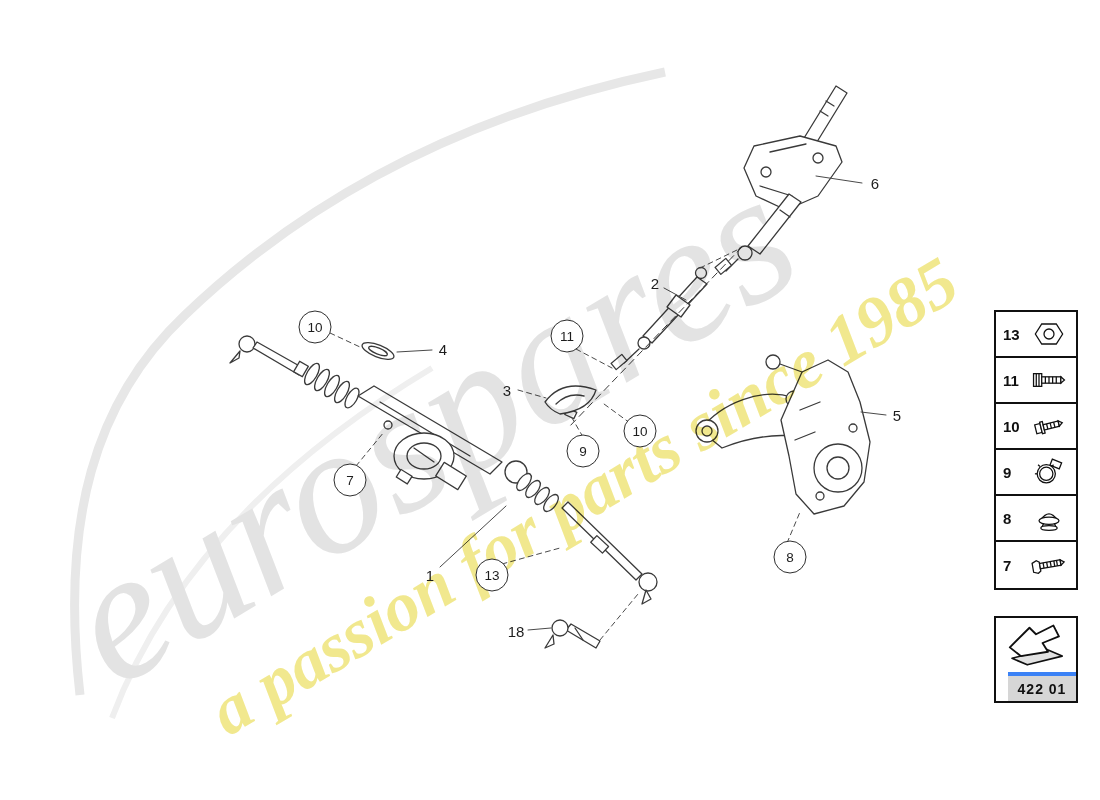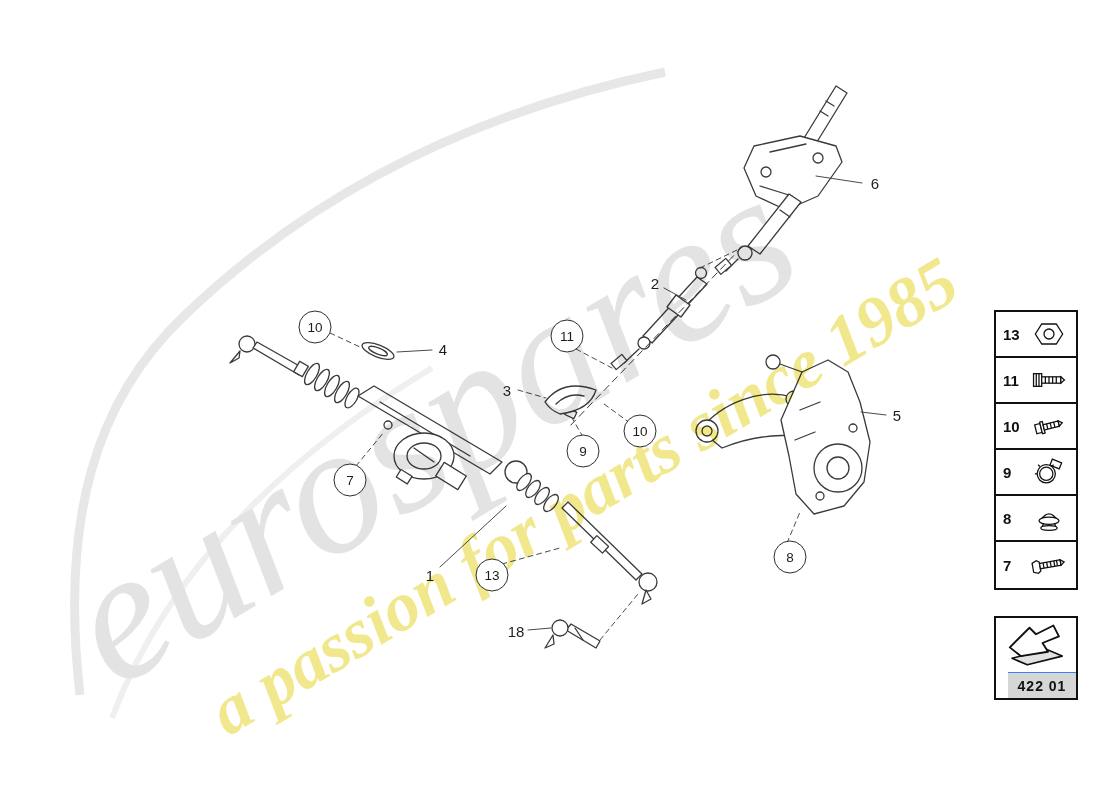--- a/index.html
+++ b/index.html
@@ -37,21 +37,21 @@
   .legend-row .num{font-weight:bold;font-size:15px;width:20px;color:#101010;}
   .legend-row .icon{flex:1;display:flex;align-items:center;justify-content:center;}
 
   
   .code-box{
     position:absolute;left:994px;top:616px;width:84px;
     border:2px solid #101010;background:#fff;box-sizing:border-box;
   }
   .code-box .icon-area{height:54px;display:flex;align-items:center;justify-content:center;}
   .code-box .code-bar{
-    height:25px;background:#d6d6d6;border-top:1px solid #3b82f6;
+    height:25px;background:#d6d6d6;border-top:4px solid #3b82f6;
     display:flex;align-items:center;justify-content:center;
     font-weight:bold;font-size:14px;letter-spacing:1px;color:#101010;margin-left:12px;
   }
 </style>
 </head>
 <body>
 
 <div class="canvas">
 
   <svg id="artwork-layer" class="layer" viewBox="0 0 1100 800">

